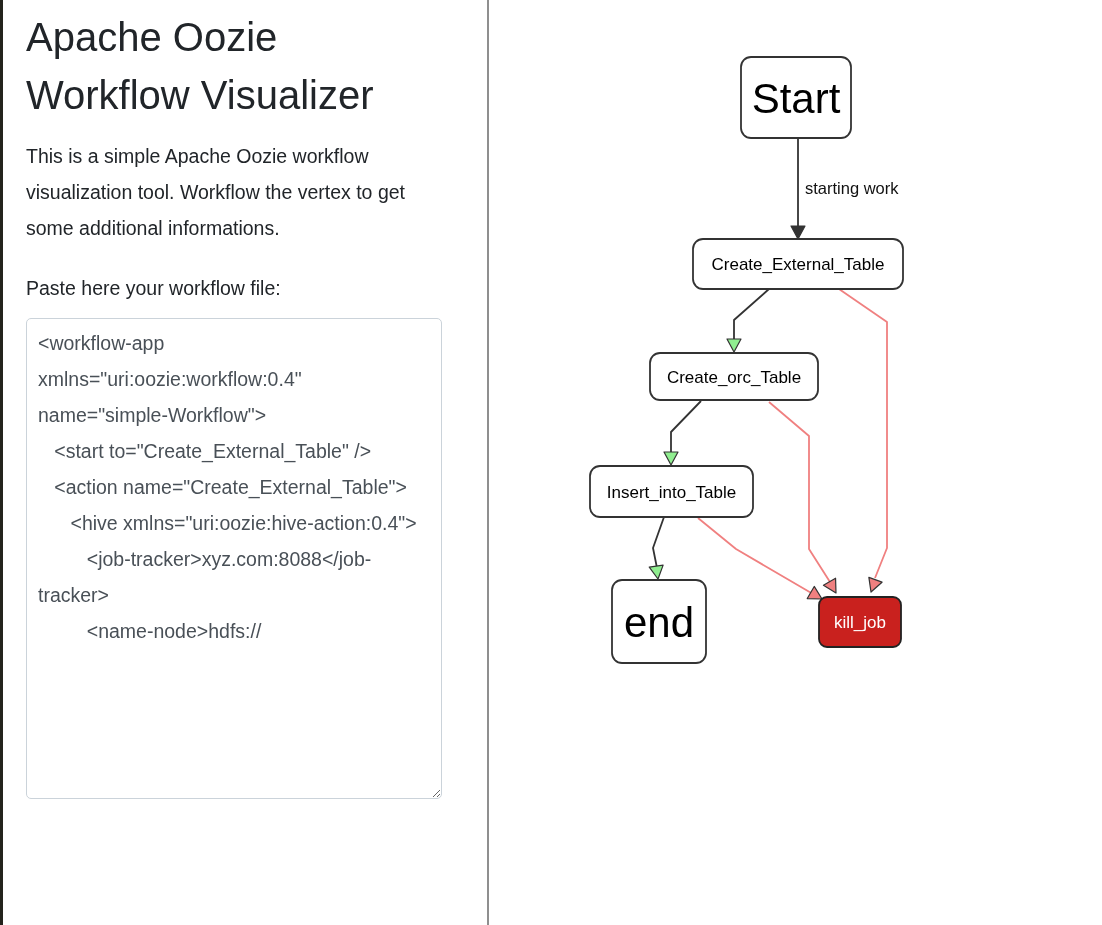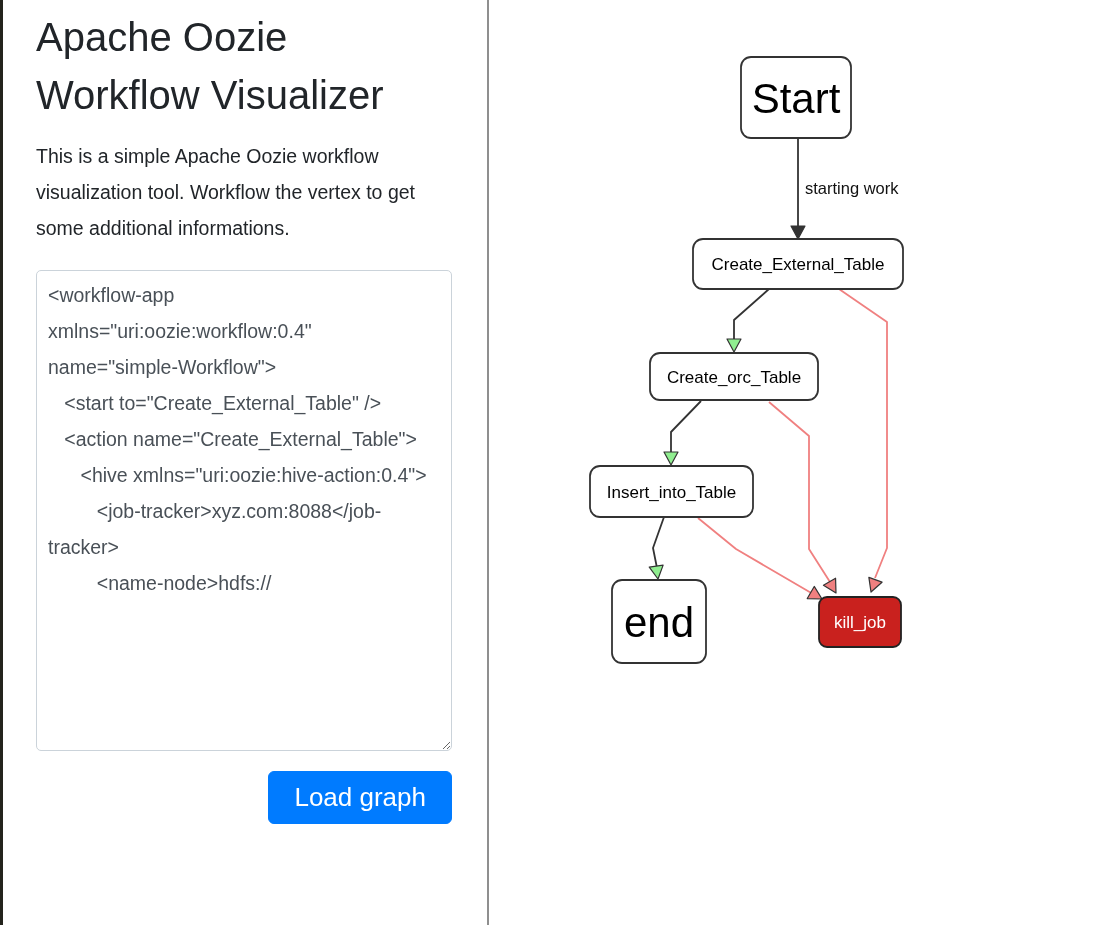--- a/index.html
+++ b/index.html
@@ -4,21 +4,21 @@
 <style>
   html,body{margin:0;padding:0;}
   body{
     width:1102px;height:925px;position:relative;overflow:hidden;
     background:#ffffff;
     font-family:"Liberation Sans", sans-serif;
     color:#212529;
   }
   .window-edge{position:absolute;left:0;top:0;width:3px;height:925px;background:#23231c;}
   .left-panel{
-    position:absolute;left:13px;top:0;width:484px;height:925px;
+    position:absolute;left:3px;top:0;width:484px;height:925px;
     padding:6px 0 0 23px;box-sizing:border-box;background:#fff;
   }
   .page-title{
     font-size:40px;line-height:58px;font-weight:400;margin:2px 0 14px 0;
     color:#212529;width:422px;letter-spacing:0;
   }
   .intro-text{font-size:19.5px;line-height:36px;margin:0 0 24px 0;width:424px;}
   .paste-label{font-size:19.5px;line-height:36px;margin:0 0 12px 0;width:424px;}
   .workflow-textarea{
     display:block;width:416px;height:481px;box-sizing:border-box;
@@ -38,29 +38,27 @@
   svg text{font-family:"Liberation Sans", sans-serif;}
 </style>
 </head>
 <body>
 
 <div class="window-edge"></div>
 
 <div class="left-panel">
   <h1 class="page-title">Apache Oozie Workflow Visualizer</h1>
   <p class="intro-text">This is a simple Apache Oozie workflow visualization tool. Workflow the vertex to get some additional informations.</p>
+  <p class="paste-label">Paste here your workflow file:</p>
   <textarea class="workflow-textarea" spellcheck="false" style="">&lt;workflow-app xmlns="uri:oozie:workflow:0.4" name="simple-Workflow"&gt;
    &lt;start to="Create_External_Table" /&gt;
    &lt;action name="Create_External_Table"&gt;
       &lt;hive xmlns="uri:oozie:hive-action:0.4"&gt;
          &lt;job-tracker&gt;xyz.com:8088&lt;/job-tracker&gt;
          &lt;name-node&gt;hdfs://</textarea>
-  <div class="button-row">
-    <button class="load-graph-button">Load graph</button>
-  </div>
 </div>
 
 <div class="panel-divider"></div>
 
 <div class="graph-panel">
   <svg width="613" height="925" viewBox="0 0 613 925">
       <polyline points="309,138 309,226" fill="none" stroke="#333333" stroke-width="1.8" stroke-linejoin="round"></polyline>
       <path d="M0,0 L-7,-13 L7,-13 Z" transform="translate(309,239) rotate(0)" fill="#333333" stroke="#333333" stroke-width="1.2" stroke-linejoin="round"></path>
       <text x="316" y="194" font-size="16.5" fill="#111111">starting work</text>
       <polyline points="280,289 245,320 245,340" fill="none" stroke="#333333" stroke-width="1.8" stroke-linejoin="round"></polyline>

